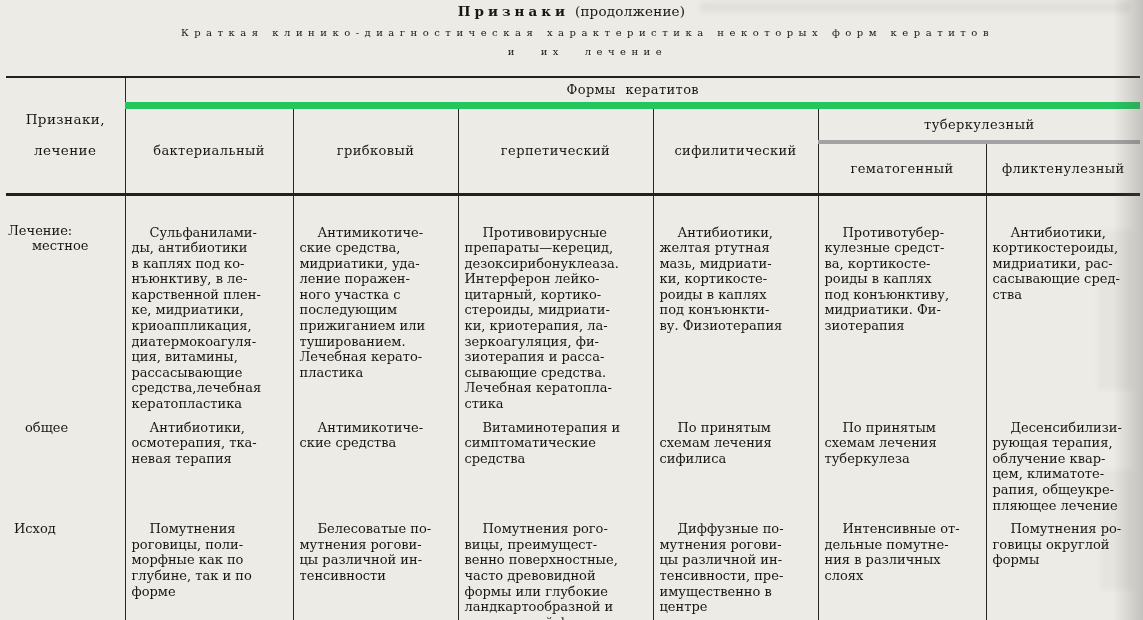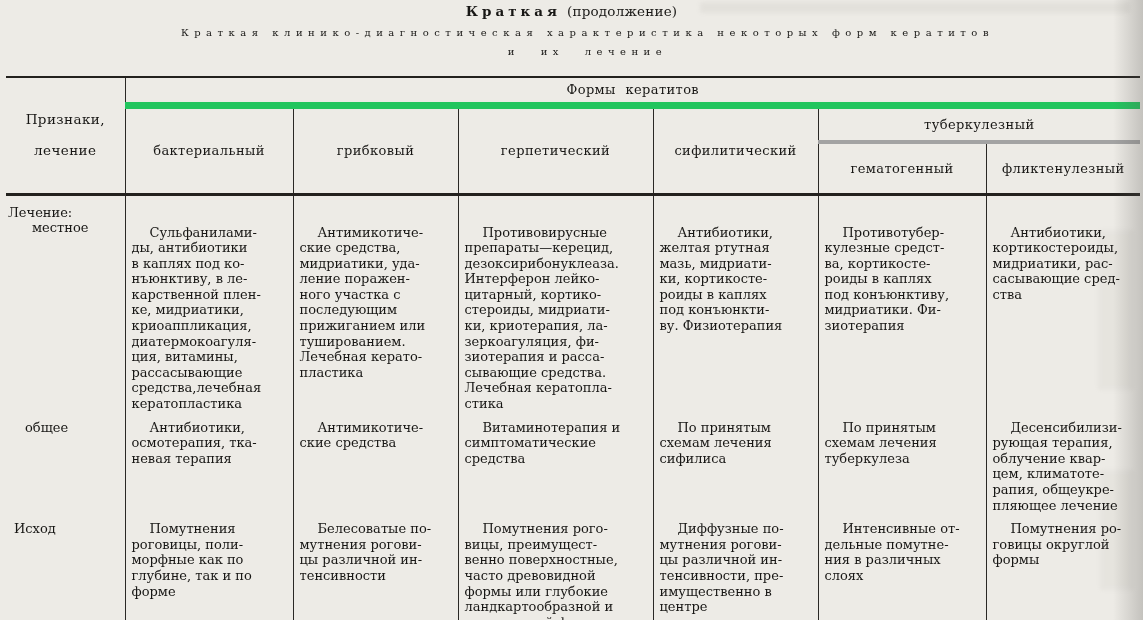--- a/index.html
+++ b/index.html
@@ -49,38 +49,38 @@
   .kt thead th.tbgroup{border-bottom:4px solid #a3a3a3;}
   .kt tbody td{
     border-left:1px solid #2a2825;
     vertical-align:top;font-size:13px;line-height:15.6px;
     padding:8px 7px 0 6px;
   }
   .kt tbody td:first-child{border-left:none;}
   .kt tbody tr:first-child td{border-top:3px solid #23211e;}
   .kt tbody tr.row-local td{padding-top:29px;}
   .kt tbody td.rowlabel{padding-top:8px;padding-left:2px;}
-  .kt tbody tr.row-local td.rowlabel{padding-top:9px;margin-left:20px;}
+  .kt tbody tr.row-local td.rowlabel{padding-top:27px;margin-left:20px;}
   .cell-text{margin:0;white-space:pre-line;text-indent:18px;}
   .lbl-main{white-space:pre-line;}
   .lbl-sub{padding-left:24px;}
   .row-general .lbl-main{padding-left:17px;}
   .row-outcome .lbl-main{padding-left:6px;}
 </style>
 </head>
 <body>
 
 <div class="page">
 
   <div class="artifact" style="left:700px;top:2px;width:430px;height:11px;"></div>
   <div class="artifact" style="left:1098px;top:230px;width:36px;height:160px;opacity:.08;"></div>
   <div class="artifact" style="left:1100px;top:470px;width:34px;height:120px;opacity:.08;"></div>
 
   <div class="caption">
-    <span class="cap-word">Краткая</span><span class="cap-suffix">(продолжение)</span>
+    <span class="cap-word">Признаки</span><span class="cap-suffix">(продолжение)</span>
   </div>
 
   <div class="main-title">
     <div class="t1">Краткая клинико-диагностическая характеристика некоторых форм кератитов</div>
     <div class="t2">и их лечение</div>
   </div>
 
   <table class="kt">
     <colgroup>
       <col style="width:119px">

